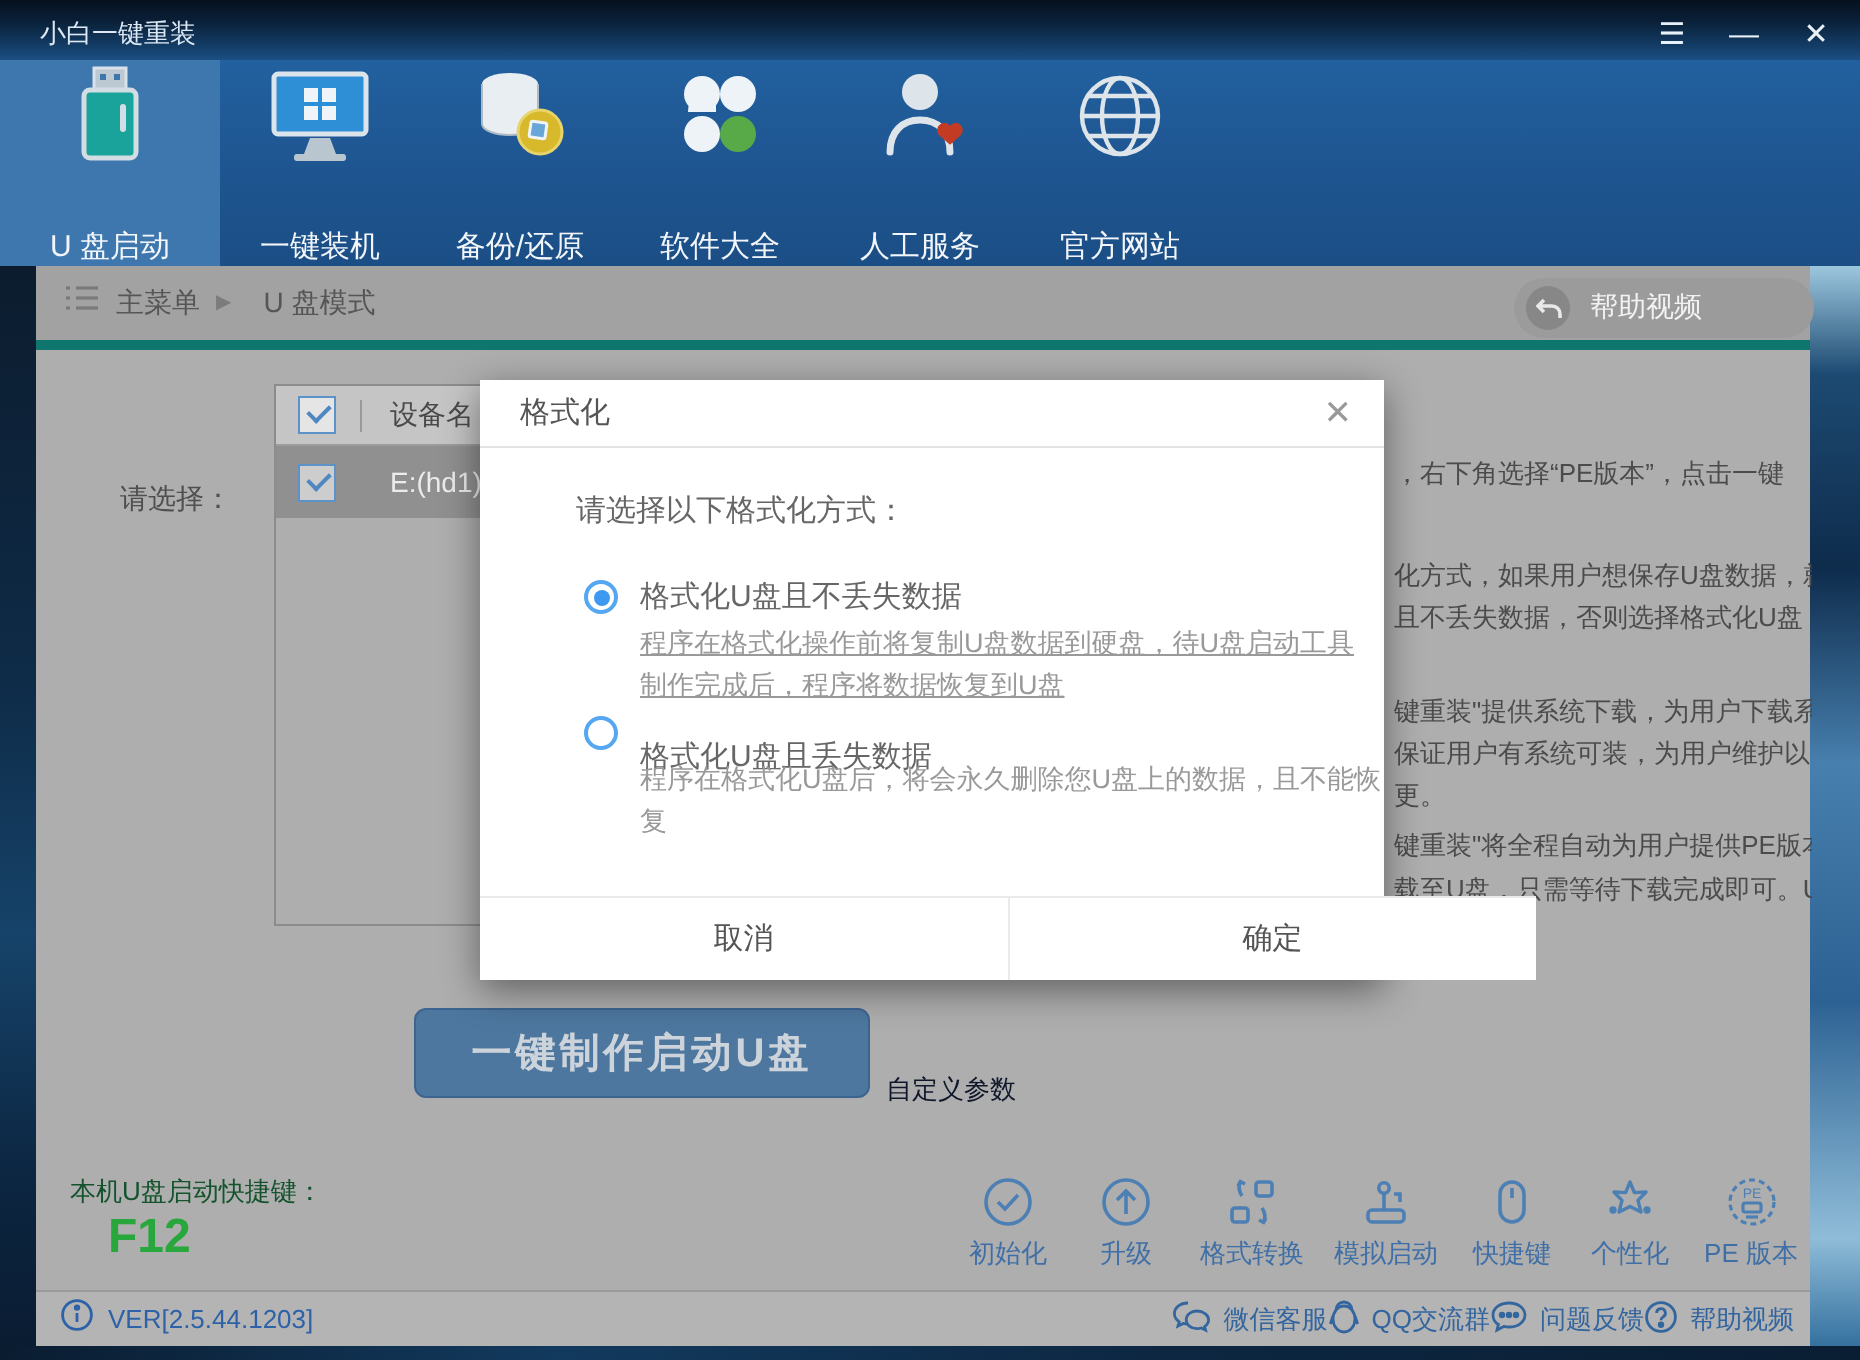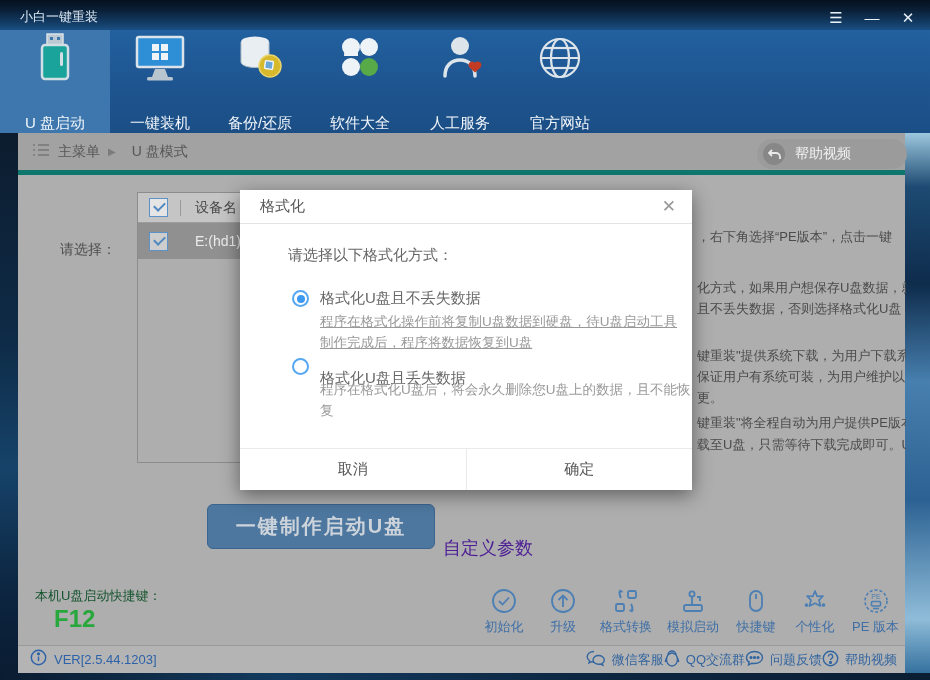--- a/index.html
+++ b/index.html
@@ -64,21 +64,21 @@
   .checkbox::after { content:""; position:absolute; left:4px; top:3px; width:9px; height:5px;
     border-left:2px solid #4f87c0; border-bottom:2px solid #4f87c0; transform:rotate(-45deg); }
 
   .bg-line { position:absolute; left:679px; width:209px; font-size:13px; color:#4b4b4b;
     white-space:nowrap; overflow:hidden; }
 
   .make-btn { position:absolute; left:189px; top:329px; width:228px; height:45px;
     background:#4d779f; border:1px solid #3c6490; border-radius:6px; color:#ccd3da;
     font-size:20px; font-weight:bold; letter-spacing:2px; display:flex; align-items:center;
     justify-content:center; cursor:pointer; font-family:inherit; }
-  .custom-link { position:absolute; left:425px; top:361px; font-size:18px; color:#4c1d95; cursor:pointer; }
+  .custom-link { position:absolute; left:425px; top:361px; font-size:13px; color:#0f172a; cursor:pointer; }
 
   .hotkey-label { position:absolute; left:17px; top:412px; font-size:13px; color:#14532d; }
   .hotkey-value { position:absolute; left:36px; top:430px; font-size:24px; font-weight:bold; color:#28a73c; }
 
   .bottom-toolbar { position:absolute; right:6px; top:413px; display:flex; gap:15px; }
   .tool-item { display:flex; flex-direction:column; align-items:center; cursor:pointer; min-width:44px; }
   .tool-item svg { display:block; }
   .tool-label { font-size:13px; color:#3f6fa6; margin-top:4px; white-space:nowrap; }
 
   
@@ -95,21 +95,21 @@
     z-index:50; box-shadow:0 5px 18px rgba(0,0,0,.45); }
   .dlg-header { height:34px; border-bottom:1px solid #e3e3e3; display:flex; align-items:center; }
   .dlg-title { font-size:15px; color:#555; margin-left:20px; }
   .dlg-close { margin-left:auto; margin-right:16px; color:#999; font-size:17px; cursor:pointer; line-height:17px; }
   .dlg-prompt { position:absolute; left:48px; top:56px; font-size:15px; color:#666; }
   .radio { position:absolute; width:17px; height:17px; border-radius:50%; border:2px solid #56a7f1; background:#fff; cursor:pointer; }
   .radio.selected::after { content:""; position:absolute; left:2.5px; top:2.5px; width:8px; height:8px;
     border-radius:50%; background:#3d9af0; }
   .opt-title { position:absolute; left:80px; font-size:15px; color:#666; cursor:pointer; }
   .opt-desc { position:absolute; left:80px; font-size:13.5px; color:#999; line-height:21px; width:360px; }
-  .dlg-footer { position:absolute; left:0; bottom:0; width:452px; height:42px; border-top:1px solid #eaeaea; display:flex; }
+  .dlg-footer { position:absolute; left:0; bottom:0; width:528px; height:42px; border-top:1px solid #eaeaea; display:flex; }
   .dlg-btn { flex:1; display:flex; align-items:center; justify-content:center; font-size:15px; color:#555;
     cursor:pointer; background:#fff; border:none; font-family:inherit; }
   .dlg-btn.ok { border-left:1px solid #eaeaea; }
 </style>
 </head>
 <body>
 
 <div class="app">
 
   <div class="titlebar">

